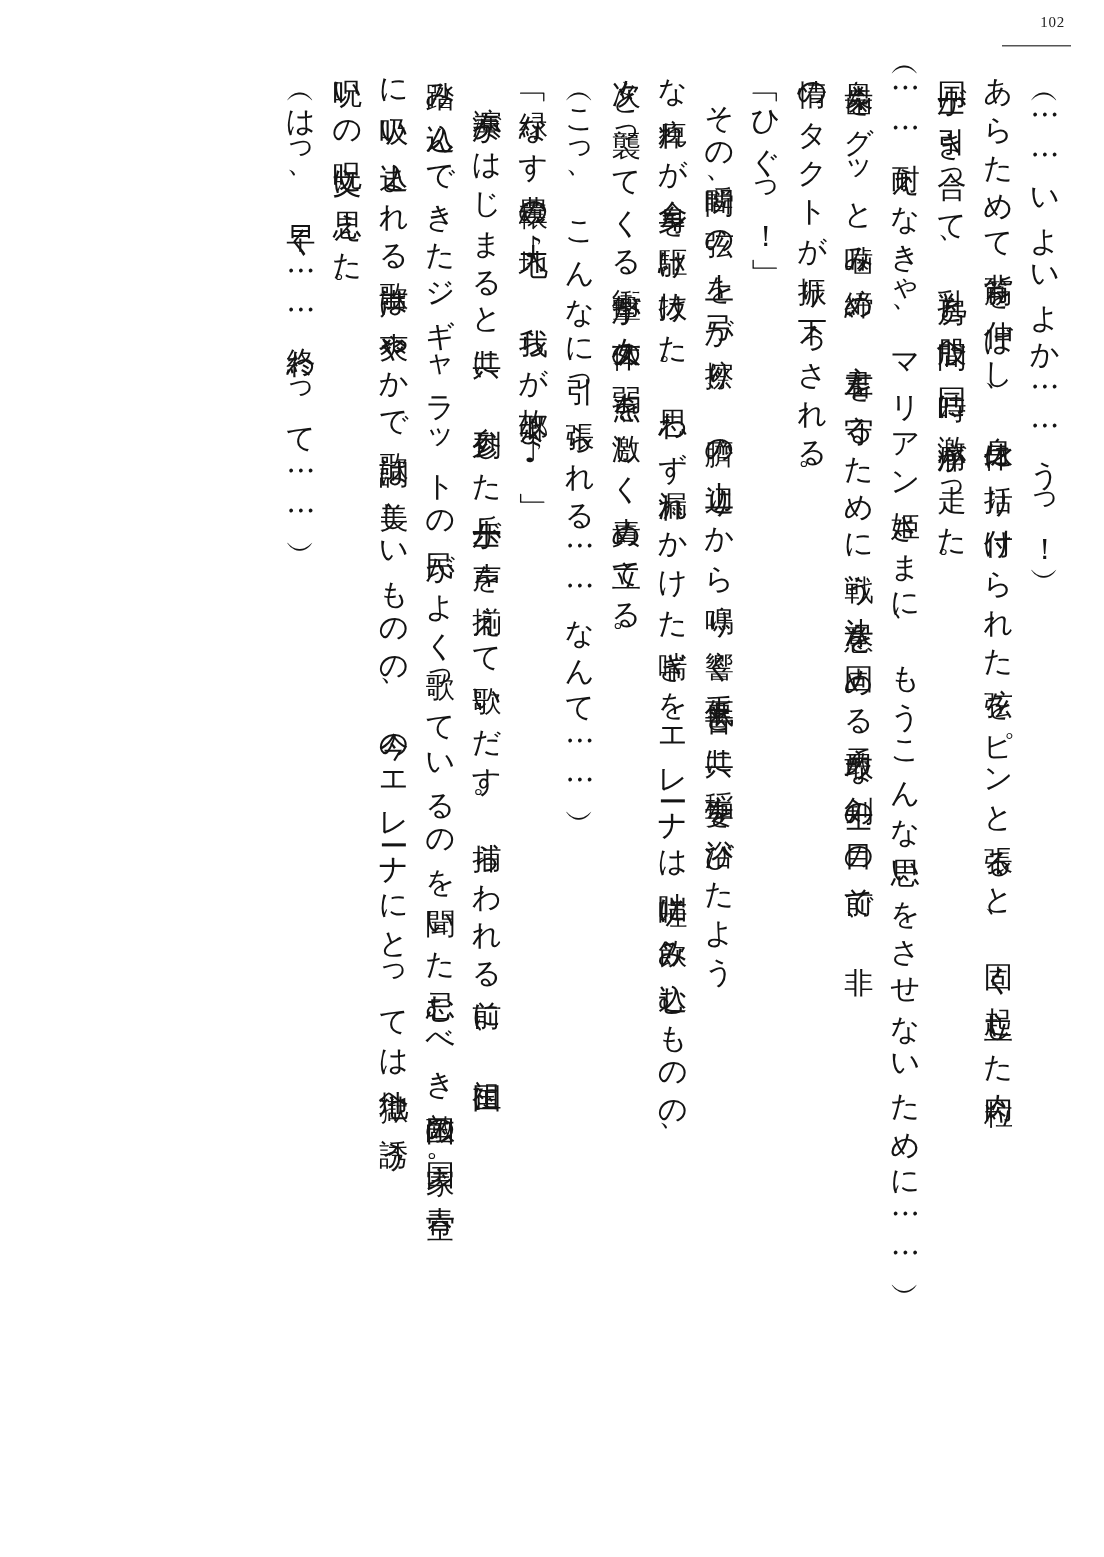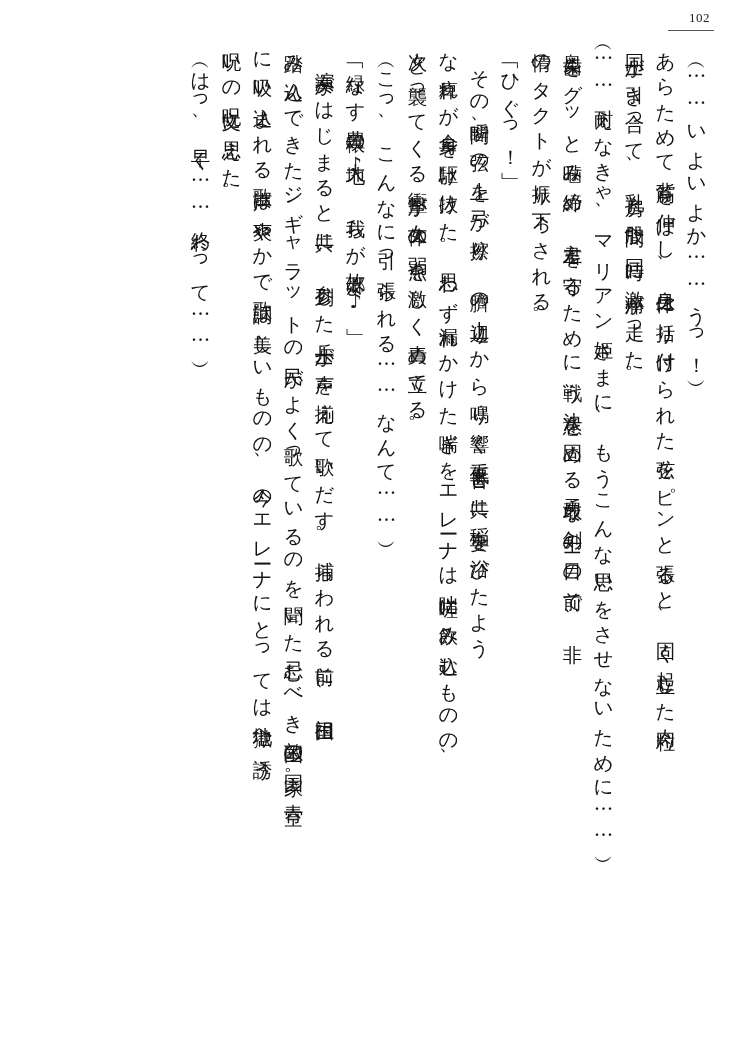--- a/index.html
+++ b/index.html
@@ -17,21 +17,21 @@
     height: 1038px;
     background: #ffffff;
     overflow: hidden;
     box-sizing: border-box;
   }
   
   #page-number {
     position: absolute;
     top: 10px;
     right: 26px;
-    font-size: 13px;
+    font-size: 10px;
     letter-spacing: 0.5px;
     color: #222222;
     font-family: "Liberation Serif", serif;
   }
   #page-number-rule {
     position: absolute;
     top: 30px;
     right: 22px;
     width: 46px;
     height: 1px;

